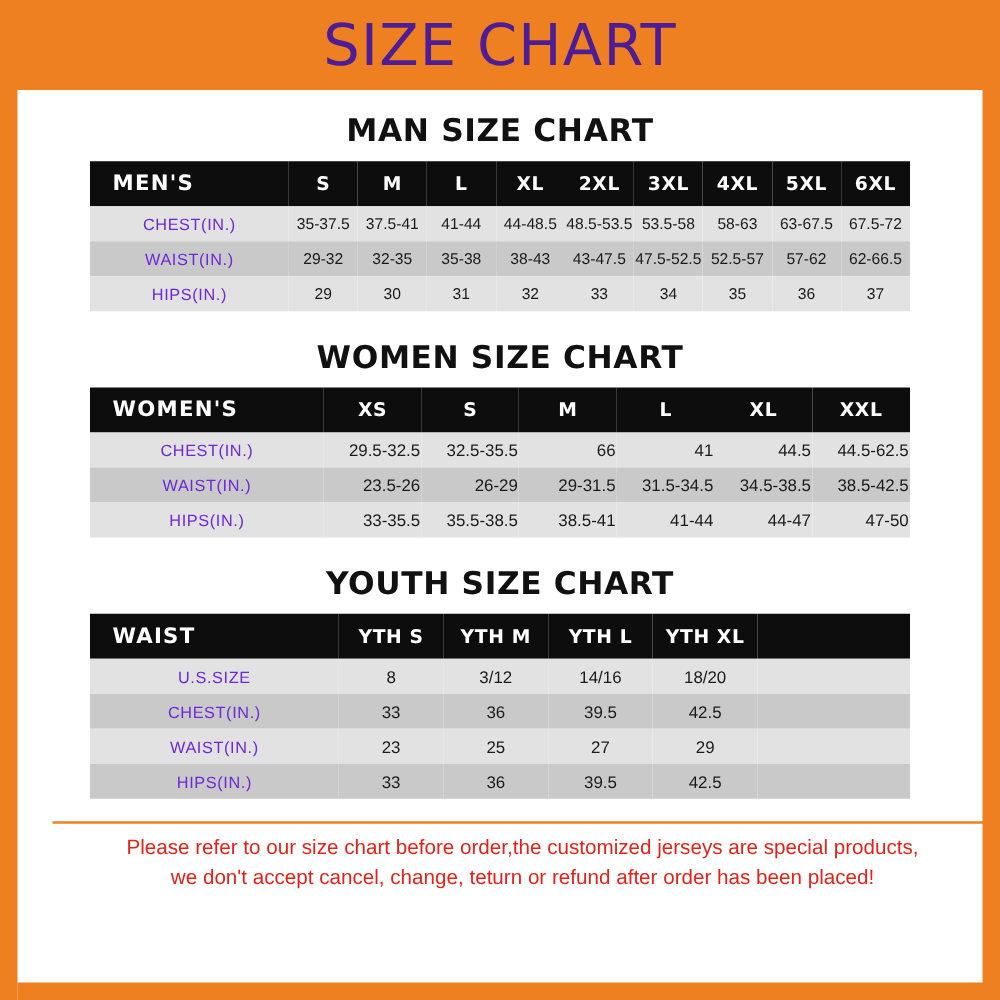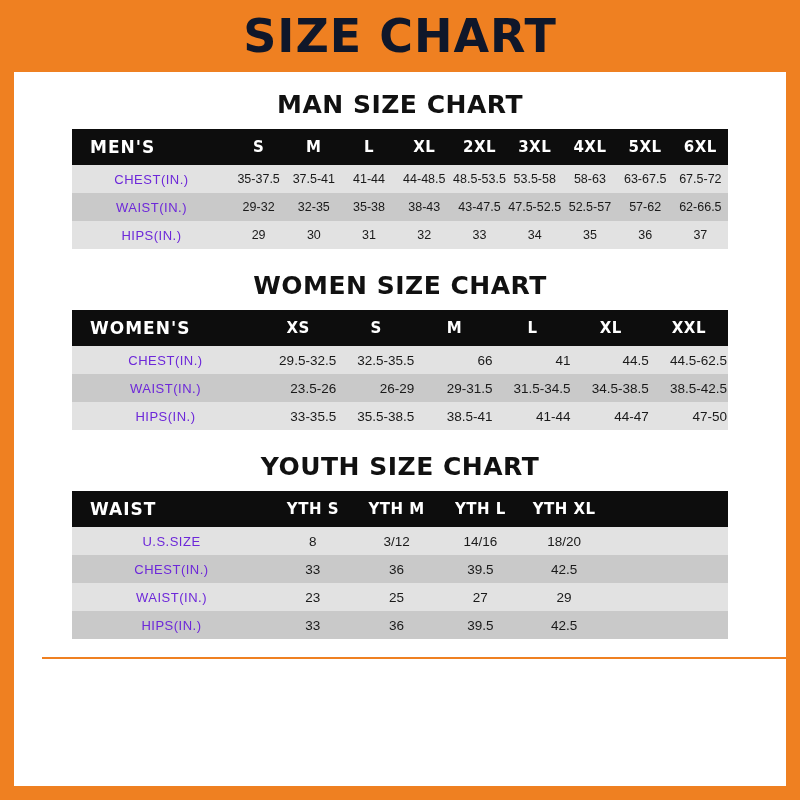--- a/index.html
+++ b/index.html
@@ -26,24 +26,24 @@
     background: #ef8021;
     height: 72px;
     display: flex;
     align-items: center;
     justify-content: center;
     margin-left: -14px;
     margin-right: -14px;
   }
   .header-title {
     font-family: "DejaVu Sans", sans-serif;
-    font-weight: bold;
+    font-weight: normal;
     font-size: 46px;
     letter-spacing: 1px;
-    color: #0f172a;
+    color: #4c1d95;
     line-height: 1;
   }
   .content {
     padding: 0 28px;
   }
   .section-title {
     text-align: center;
     font-family: "DejaVu Sans", sans-serif;
     font-weight: bold;
     font-size: 25px;
@@ -280,17 +280,21 @@
           <td>36</td>
           <td>39.5</td>
           <td>42.5</td>
           <td></td>
         </tr>
       </tbody>
     </table>
 
     <div class="divider"></div>
 
+    <div class="note">
+      <div>Please refer to our size chart before order,the customized jerseys are special products,</div>
+      <div>we don't accept cancel, change, teturn or refund after order has been placed!</div>
+    </div>
 
   </div>
 
   <div class="footer-band"></div>
 </div>
 
 </body></html>

